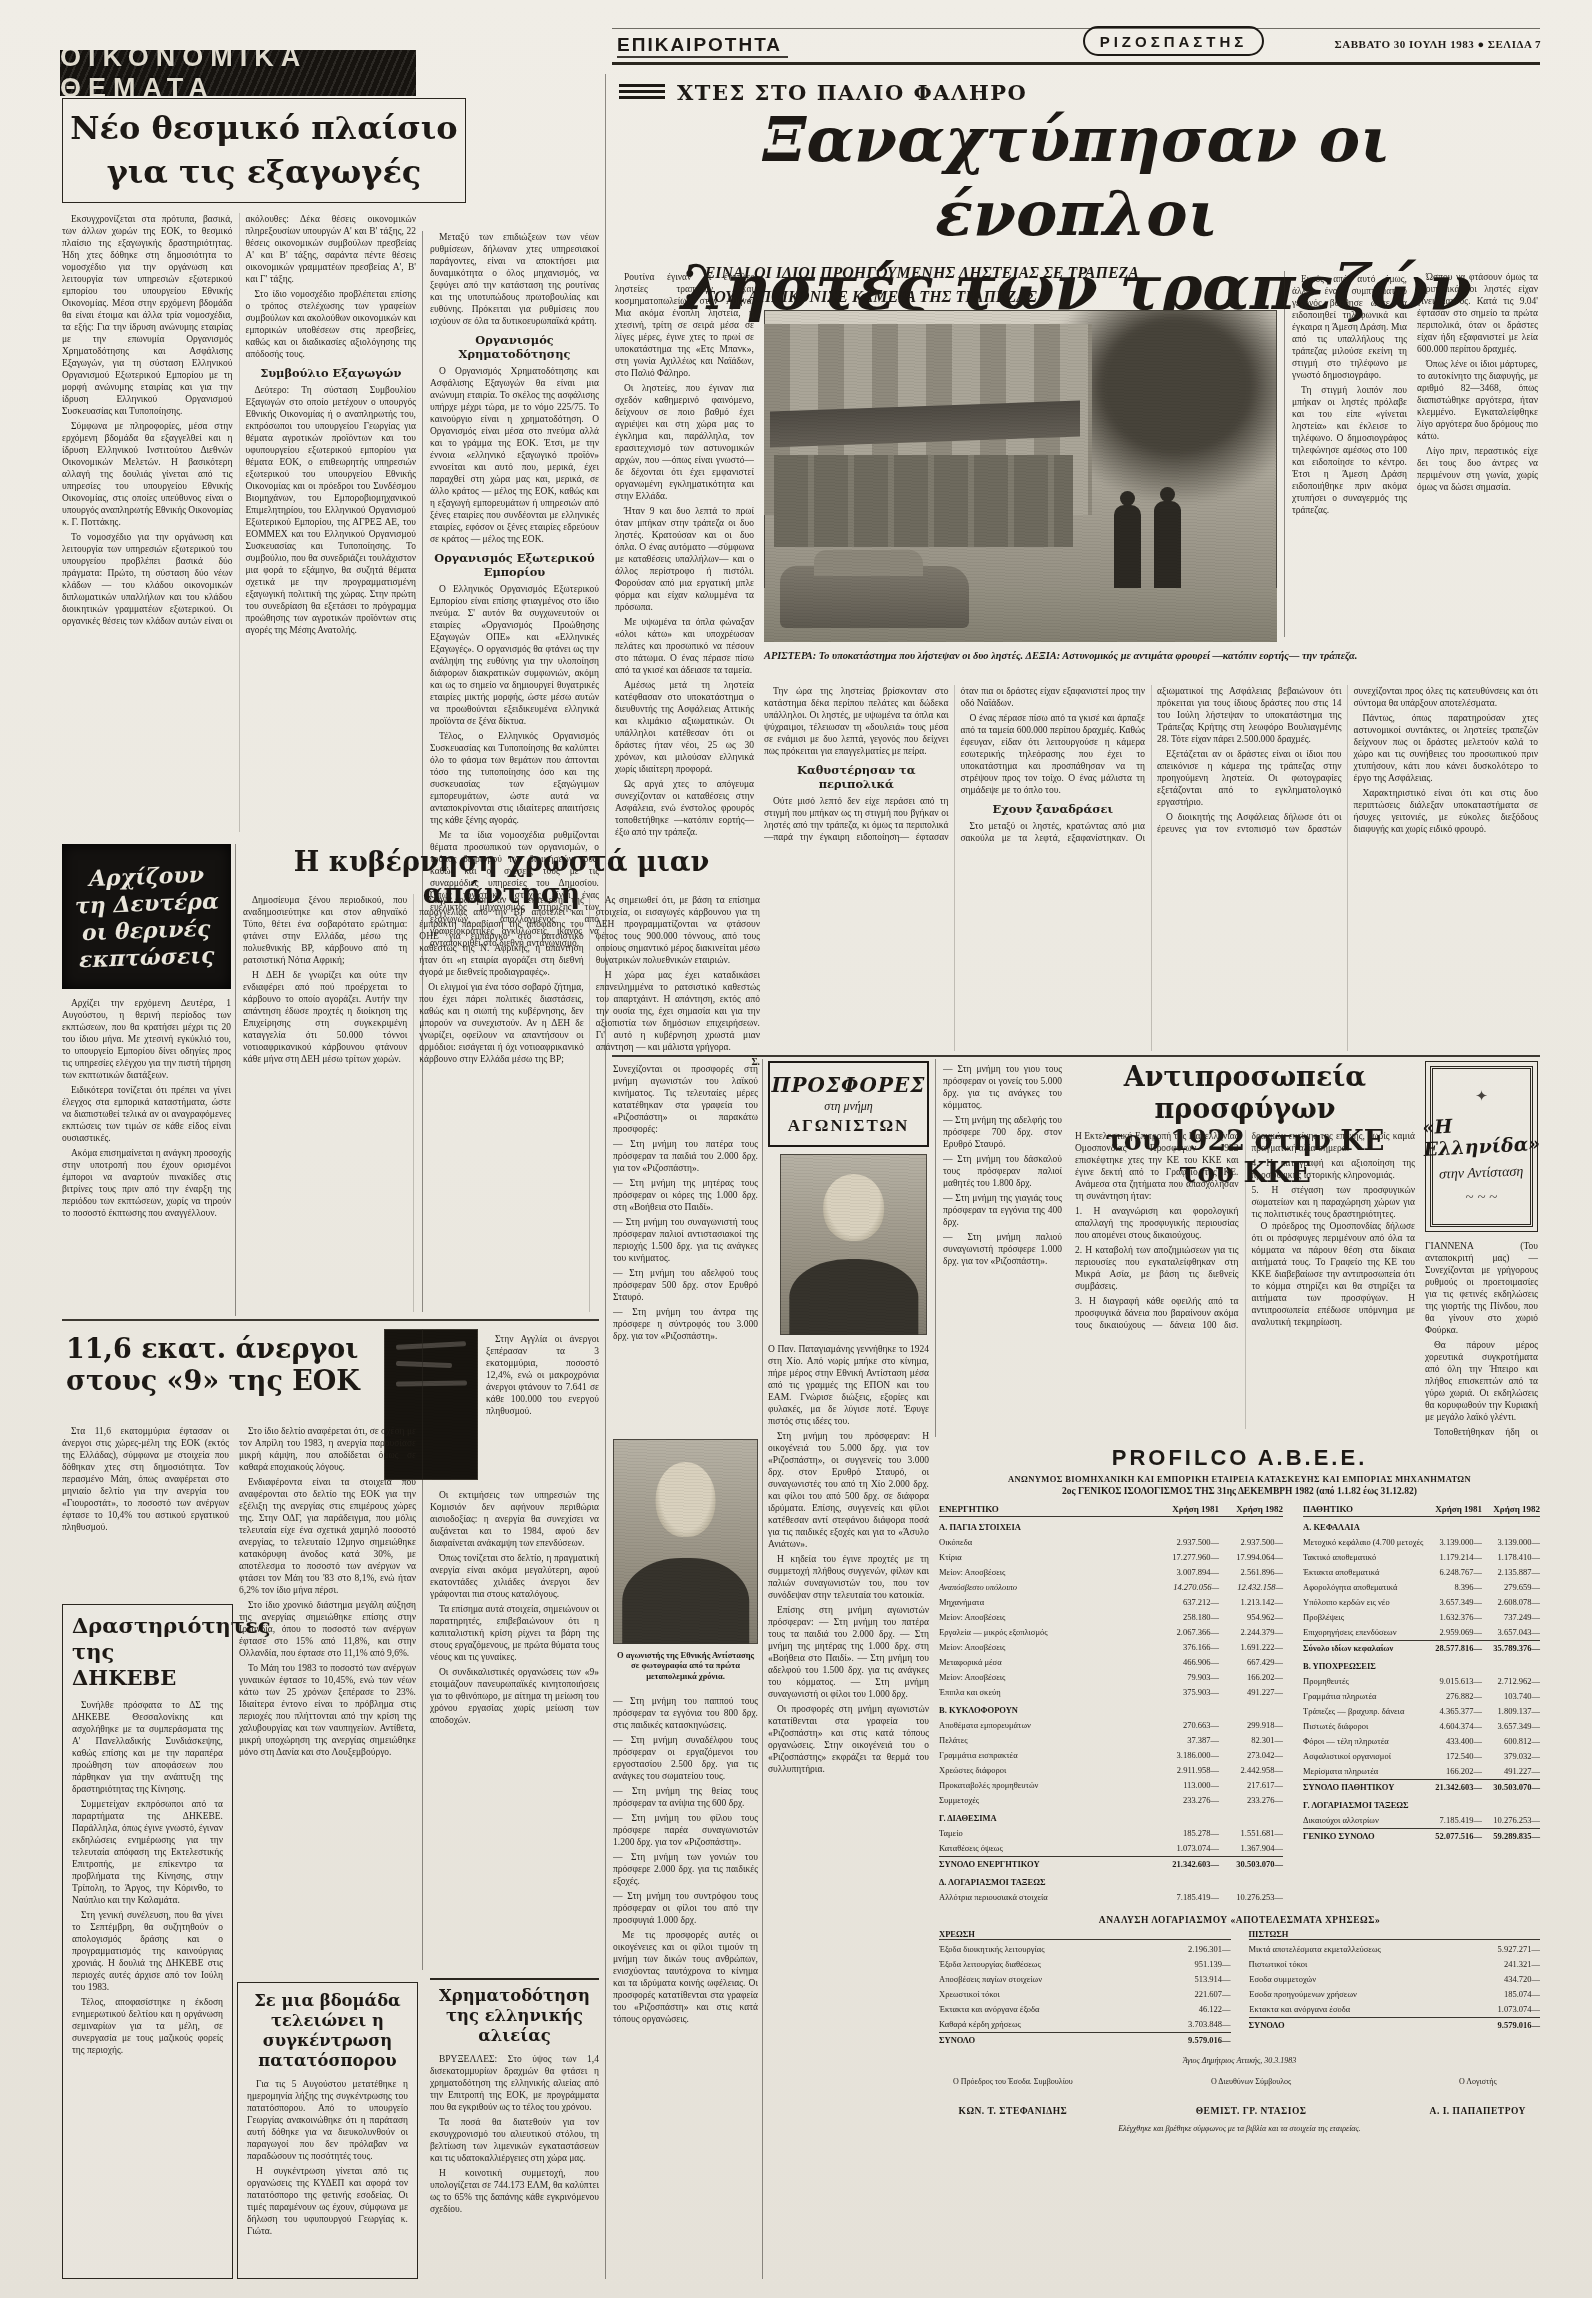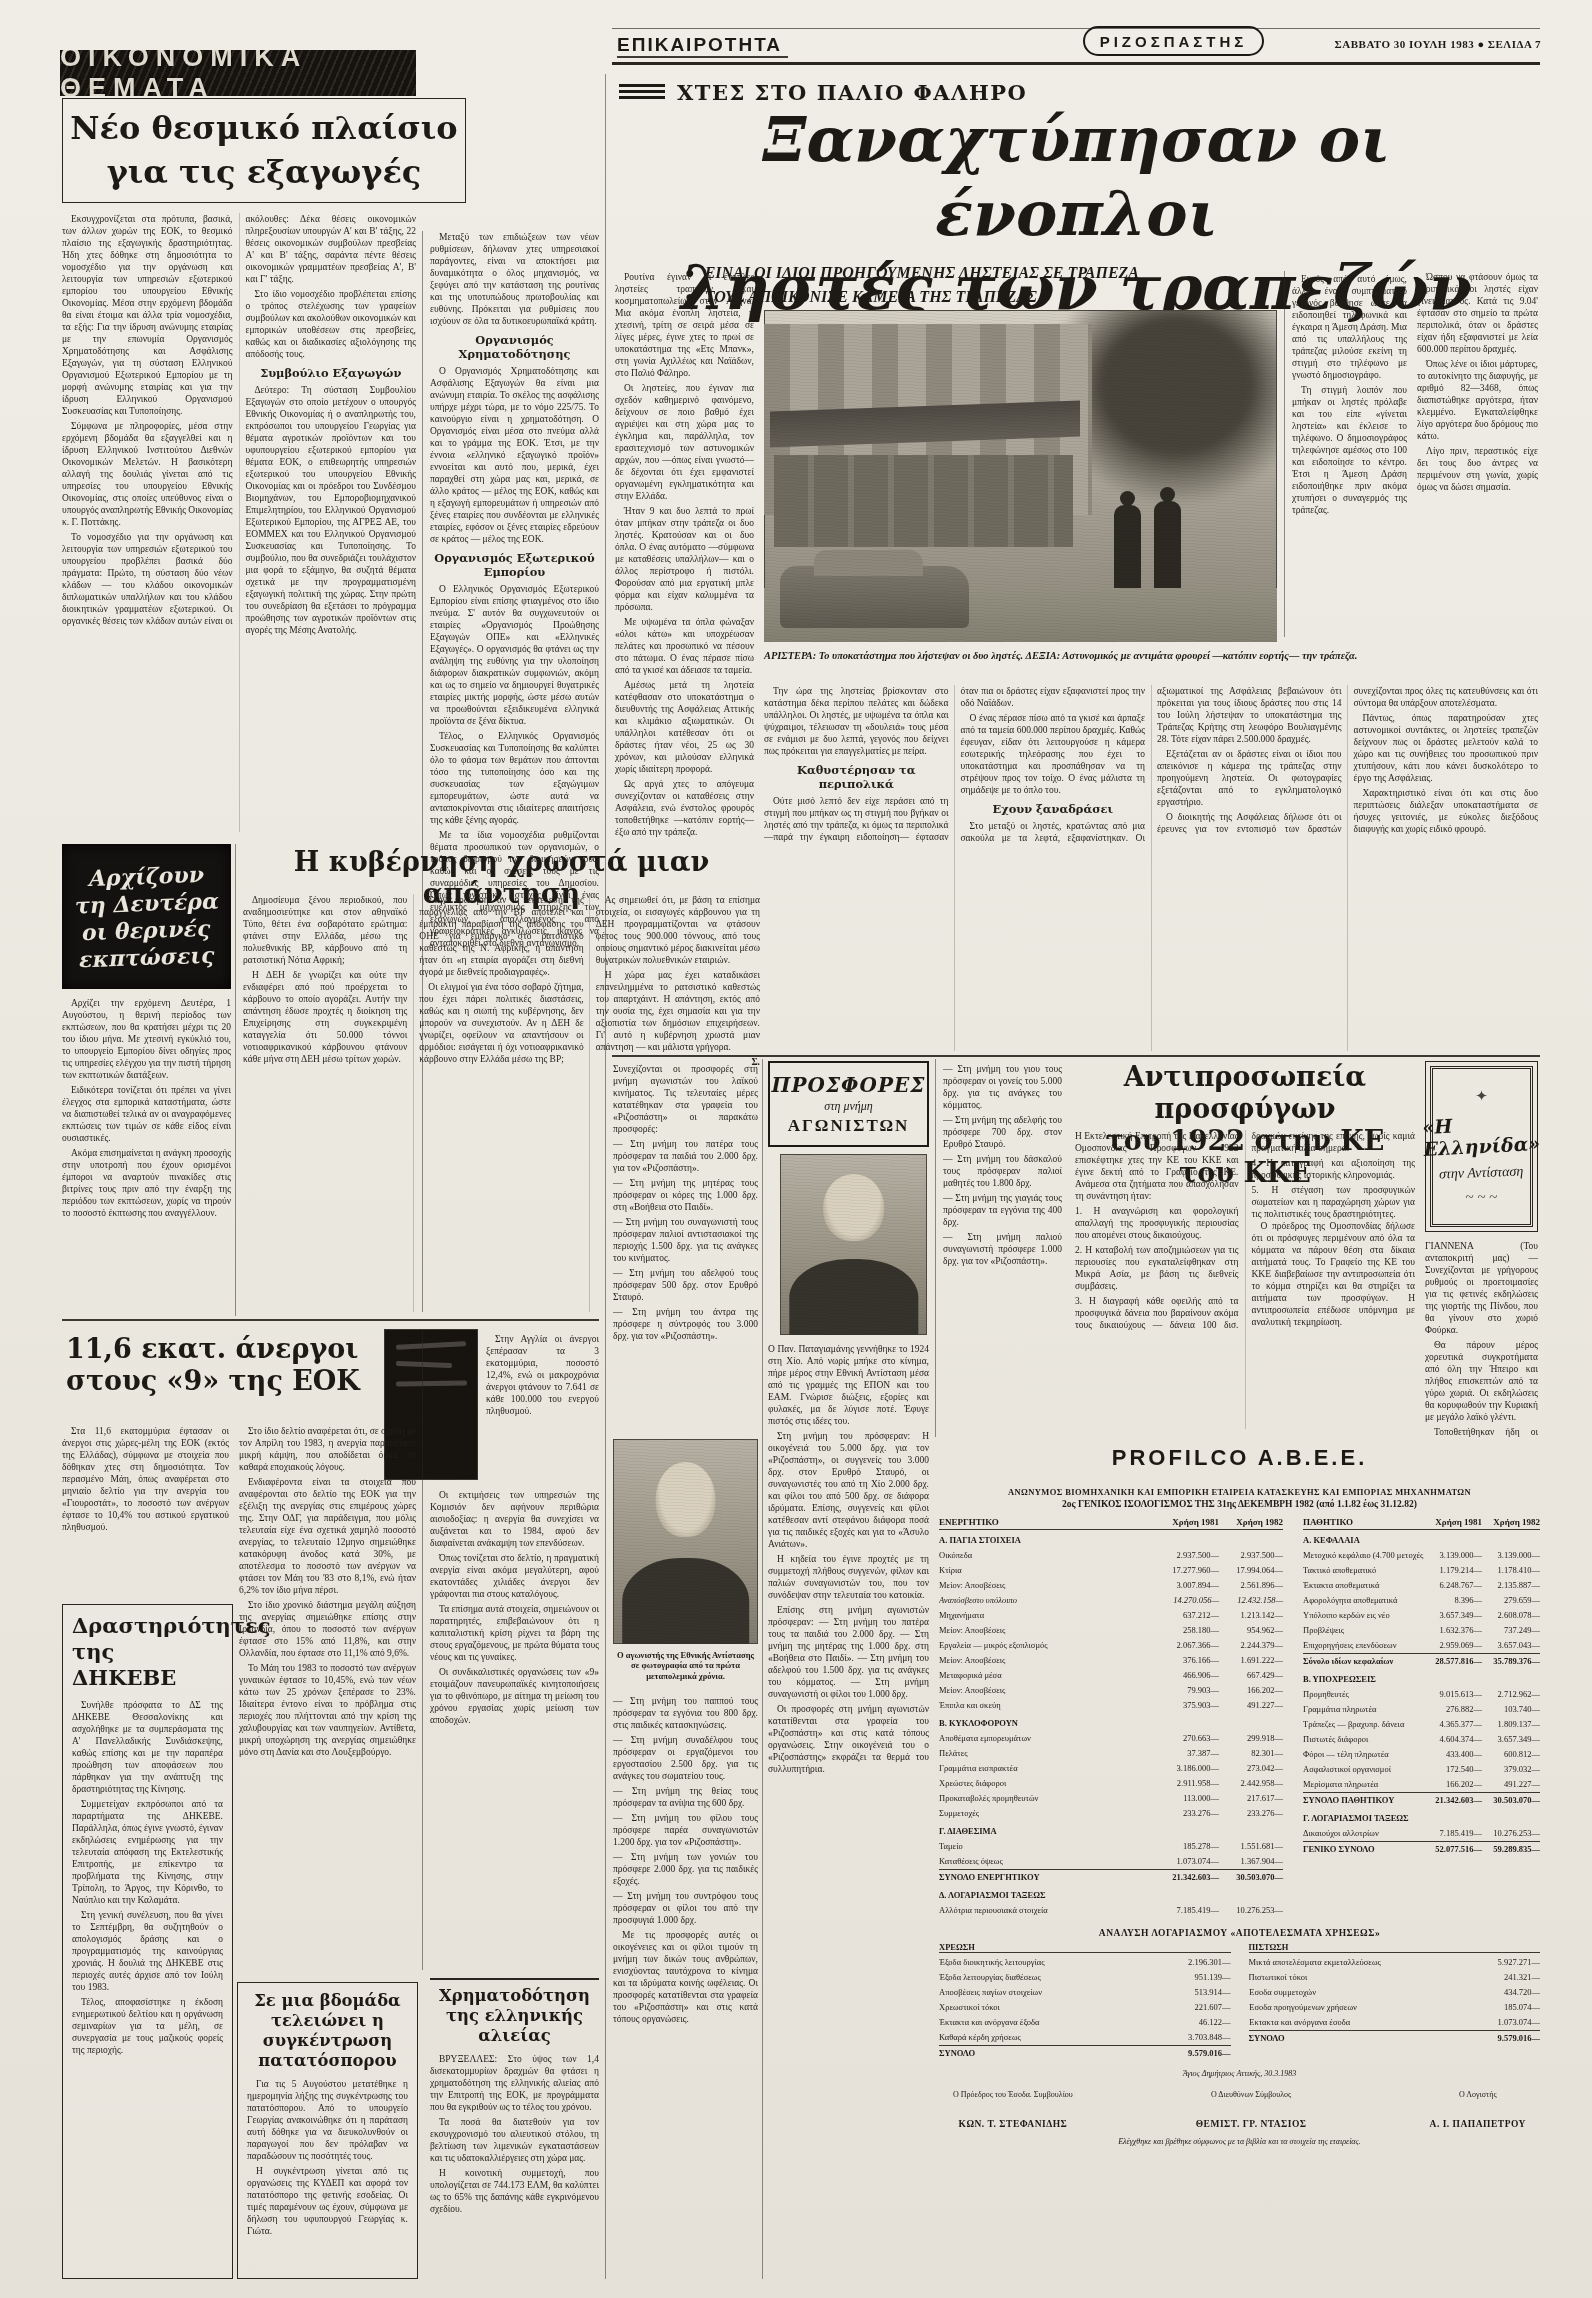--- a/index.html
+++ b/index.html
@@ -77,21 +77,21 @@
   .ornad .l2{font-style:italic;font-size:14px;transform:rotate(-2deg)}
   .ornad .fl{font-size:15px;opacity:.8}
   
   .prosfbox{border:2px solid #1d1915;display:flex;flex-direction:column;align-items:center;justify-content:center;gap:2px}
   .prosfbox .a{font-weight:bold;font-style:italic;font-size:20px;letter-spacing:1px;font-family:"DejaVu Serif",serif}
   .prosfbox .b{font-size:12px;font-style:italic}
   .prosfbox .c{font-weight:bold;font-size:17px;letter-spacing:2px}
   
   .fin{font-family:"Liberation Serif",serif}
   .fin-title{text-align:center;font-weight:bold;font-size:22px;letter-spacing:3px;font-family:"Liberation Sans","DejaVu Sans",sans-serif}
-  .fin-sub{text-align:center;font-size:8.5px;font-weight:bold;letter-spacing:0.4px;margin-top:16px}
+  .fin-sub{text-align:center;font-size:8.5px;font-weight:bold;letter-spacing:0.4px;margin-top:3px}
   .fin-sub2{text-align:center;font-size:9.5px;font-weight:bold;margin-top:2px}
   .fin-cols{display:flex;gap:10px;margin-top:8px}
   .fin-half{flex:none}
   .fin-head{display:flex;font-weight:bold;font-size:9px;border-bottom:1px solid #3a362f;padding-bottom:2px;margin-bottom:2px}
   .fin-head .fh-t{flex:1}
   .fin-head .fh-c{width:64px;text-align:right}
   .fin-row{display:flex;font-size:8.5px;line-height:15px}
   .fin-row .fl2{flex:1;white-space:nowrap;overflow:hidden}
   .fin-row .fv{width:64px;text-align:right;white-space:nowrap}
   .r-h{font-weight:bold;margin-top:3px}

